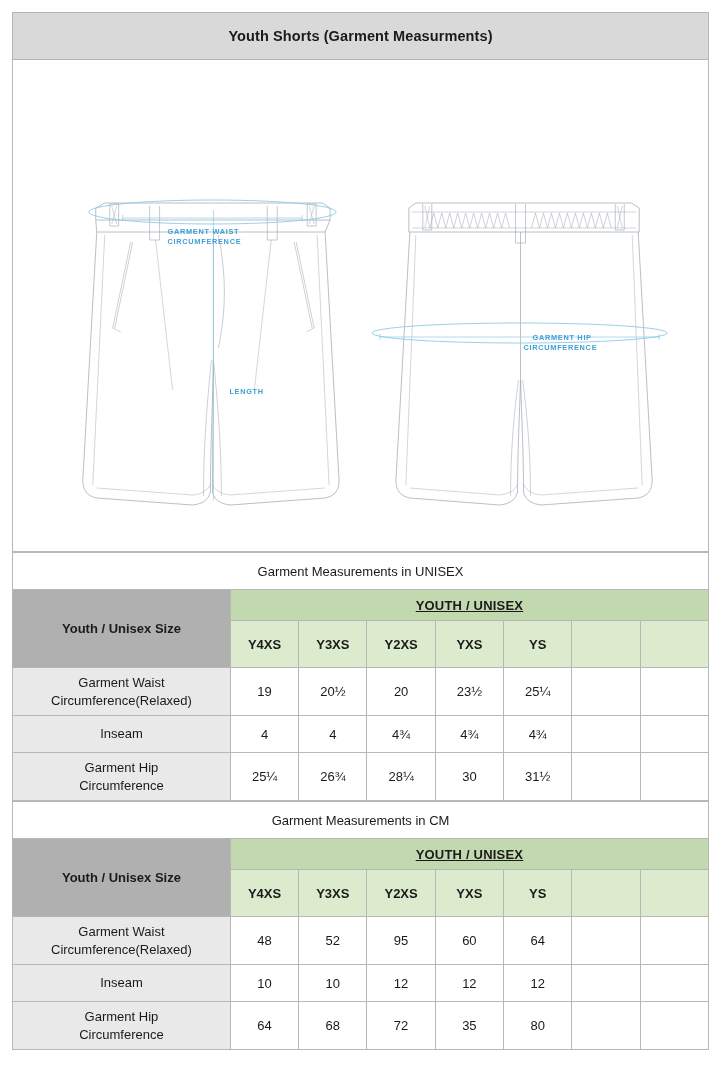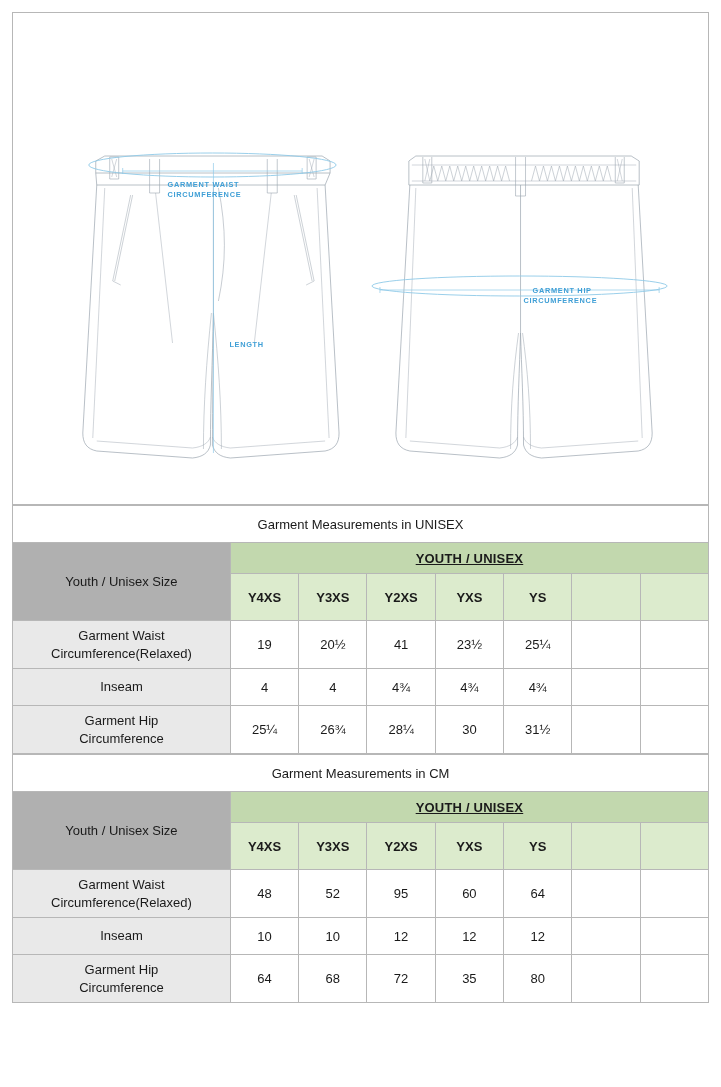--- a/index.html
+++ b/index.html
@@ -85,21 +85,21 @@
   .group-band-cell {
     background: #c2d8ae;
     font-weight: bold;
     font-size: 13.5px;
     height: 26px;
     letter-spacing: 0.2px;
     text-decoration: underline;
   }
   .sizelabel-head-cell {
     background: #b0b0b0;
-    font-weight: normal;
+    font-weight: bold;
     font-size: 13.5px;
   }
   .size-cell {
     background: #dcebcd;
     font-weight: bold;
     font-size: 13.5px;
     height: 42px;
   }
   .size-cell.empty {
     background: #dcebcd;
@@ -118,20 +118,23 @@
     background: #ffffff;
   }
   .r-tall { height: 48px; }
   .r-short { height: 37px; }
 </style>
 </head>
 <body>
 
 <div class="page">
 
+  <div class="title-bar">
+    <span class="title-text">Youth Shorts (Garment Measurments)</span>
+  </div>
 
   <div class="illustration-panel">
     <svg viewBox="0 0 697 491" preserveAspectRatio="none">
       <g fill="none" stroke="#9aa4ae" stroke-width="0.7">
 
         <g>
 
           <path d="M83,148 L92,143 L310,143 L318,148 L318,160 L83,160 Z"></path>
           <path d="M83,160 L84,172 L313,172 L318,160"></path>
 
@@ -257,21 +260,21 @@
         <td class="size-cell empty"></td>
       </tr>
 
       <tr class="r-tall">
         <td class="row-label-cell">
           <span>Garment Waist</span><br>
           <span>Circumference(Relaxed)</span>
         </td>
         <td class="value-cell">19</td>
         <td class="value-cell">20½</td>
-        <td class="value-cell">41</td>
+        <td class="value-cell">20</td>
         <td class="value-cell">23½</td>
         <td class="value-cell">25¼</td>
         <td class="value-cell empty"></td>
         <td class="value-cell empty"></td>
       </tr>
 
       <tr class="r-short">
         <td class="row-label-cell">Inseam</td>
         <td class="value-cell">4</td>
         <td class="value-cell">4</td>

